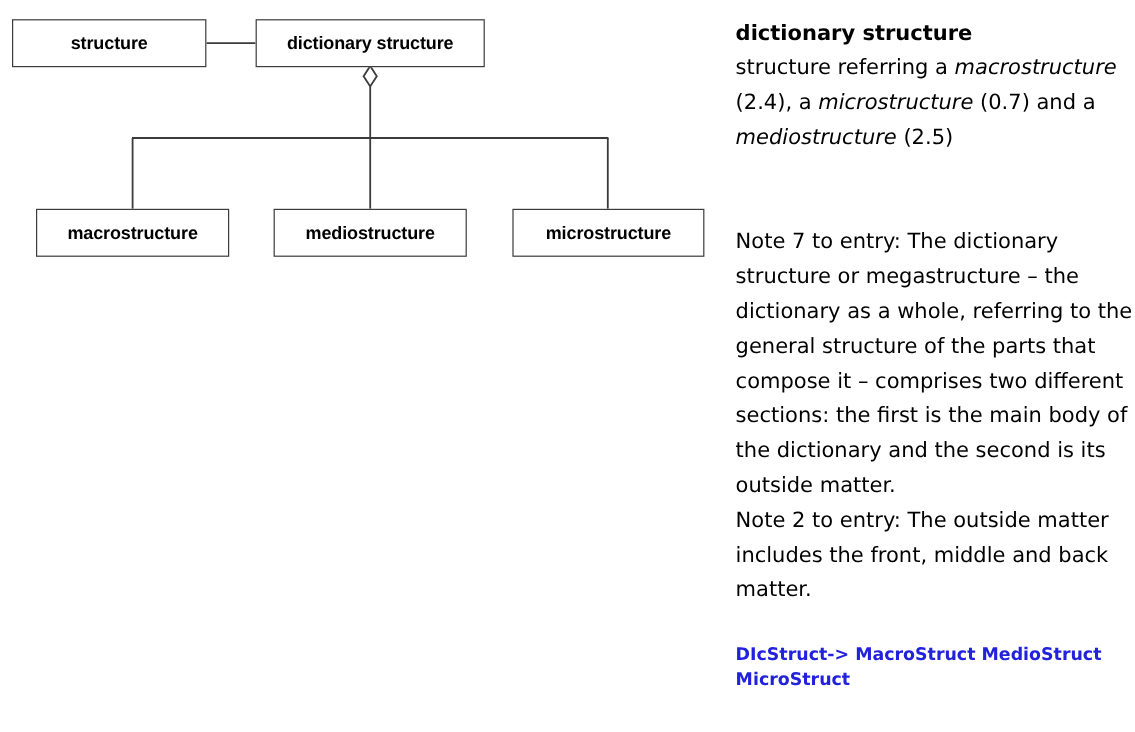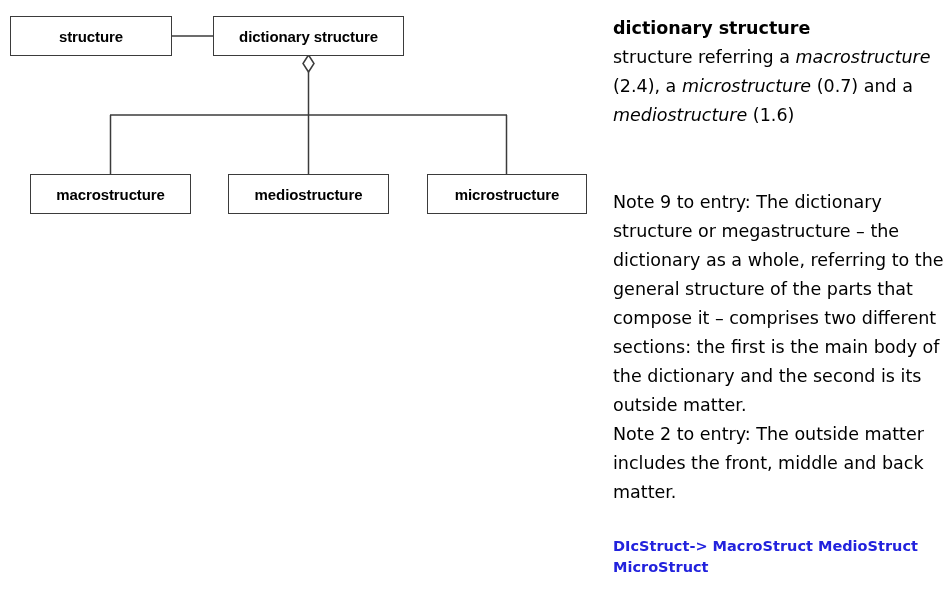--- a/index.html
+++ b/index.html
@@ -125,29 +125,29 @@
     <span class="uml-box-label">microstructure</span>
   </div>
 
 </div>
 
 <div id="text-pane">
 
   <div class="term-heading">dictionary structure</div>
 
   <div class="definition-block">
-    <span>structure referring a </span><span class="term-ref">macrostructure</span><span> (2.4), a </span><span class="term-ref">microstructure</span><span> (0.7) and a </span><span class="term-ref">mediostructure</span><span> (1.6)</span>
+    <span>structure referring a </span><span class="term-ref">macrostructure</span><span> (2.4), a </span><span class="term-ref">microstructure</span><span> (0.7) and a </span><span class="term-ref">mediostructure</span><span> (2.5)</span>
   </div>
 
   <div class="blank-line"></div>
 
 
   <div class="blank-line"></div>
 
-  <div class="note-block">Note 9 to entry: The dictionary structure or megastructure – the dictionary as a whole, referring to the general structure of the parts that compose it – comprises two different sections: the first is the main body of the dictionary and the second is its outside matter.</div>
+  <div class="note-block">Note 7 to entry: The dictionary structure or megastructure – the dictionary as a whole, referring to the general structure of the parts that compose it – comprises two different sections: the first is the main body of the dictionary and the second is its outside matter.</div>
 
   <div class="note-block">Note 2 to entry: The outside matter includes the front, middle and back matter.</div>
 
   <div class="blank-line"></div>
 
   <div class="code-ref">DIcStruct-&gt; MacroStruct MedioStruct MicroStruct</div>
 
 </div>
 
 </body></html>

